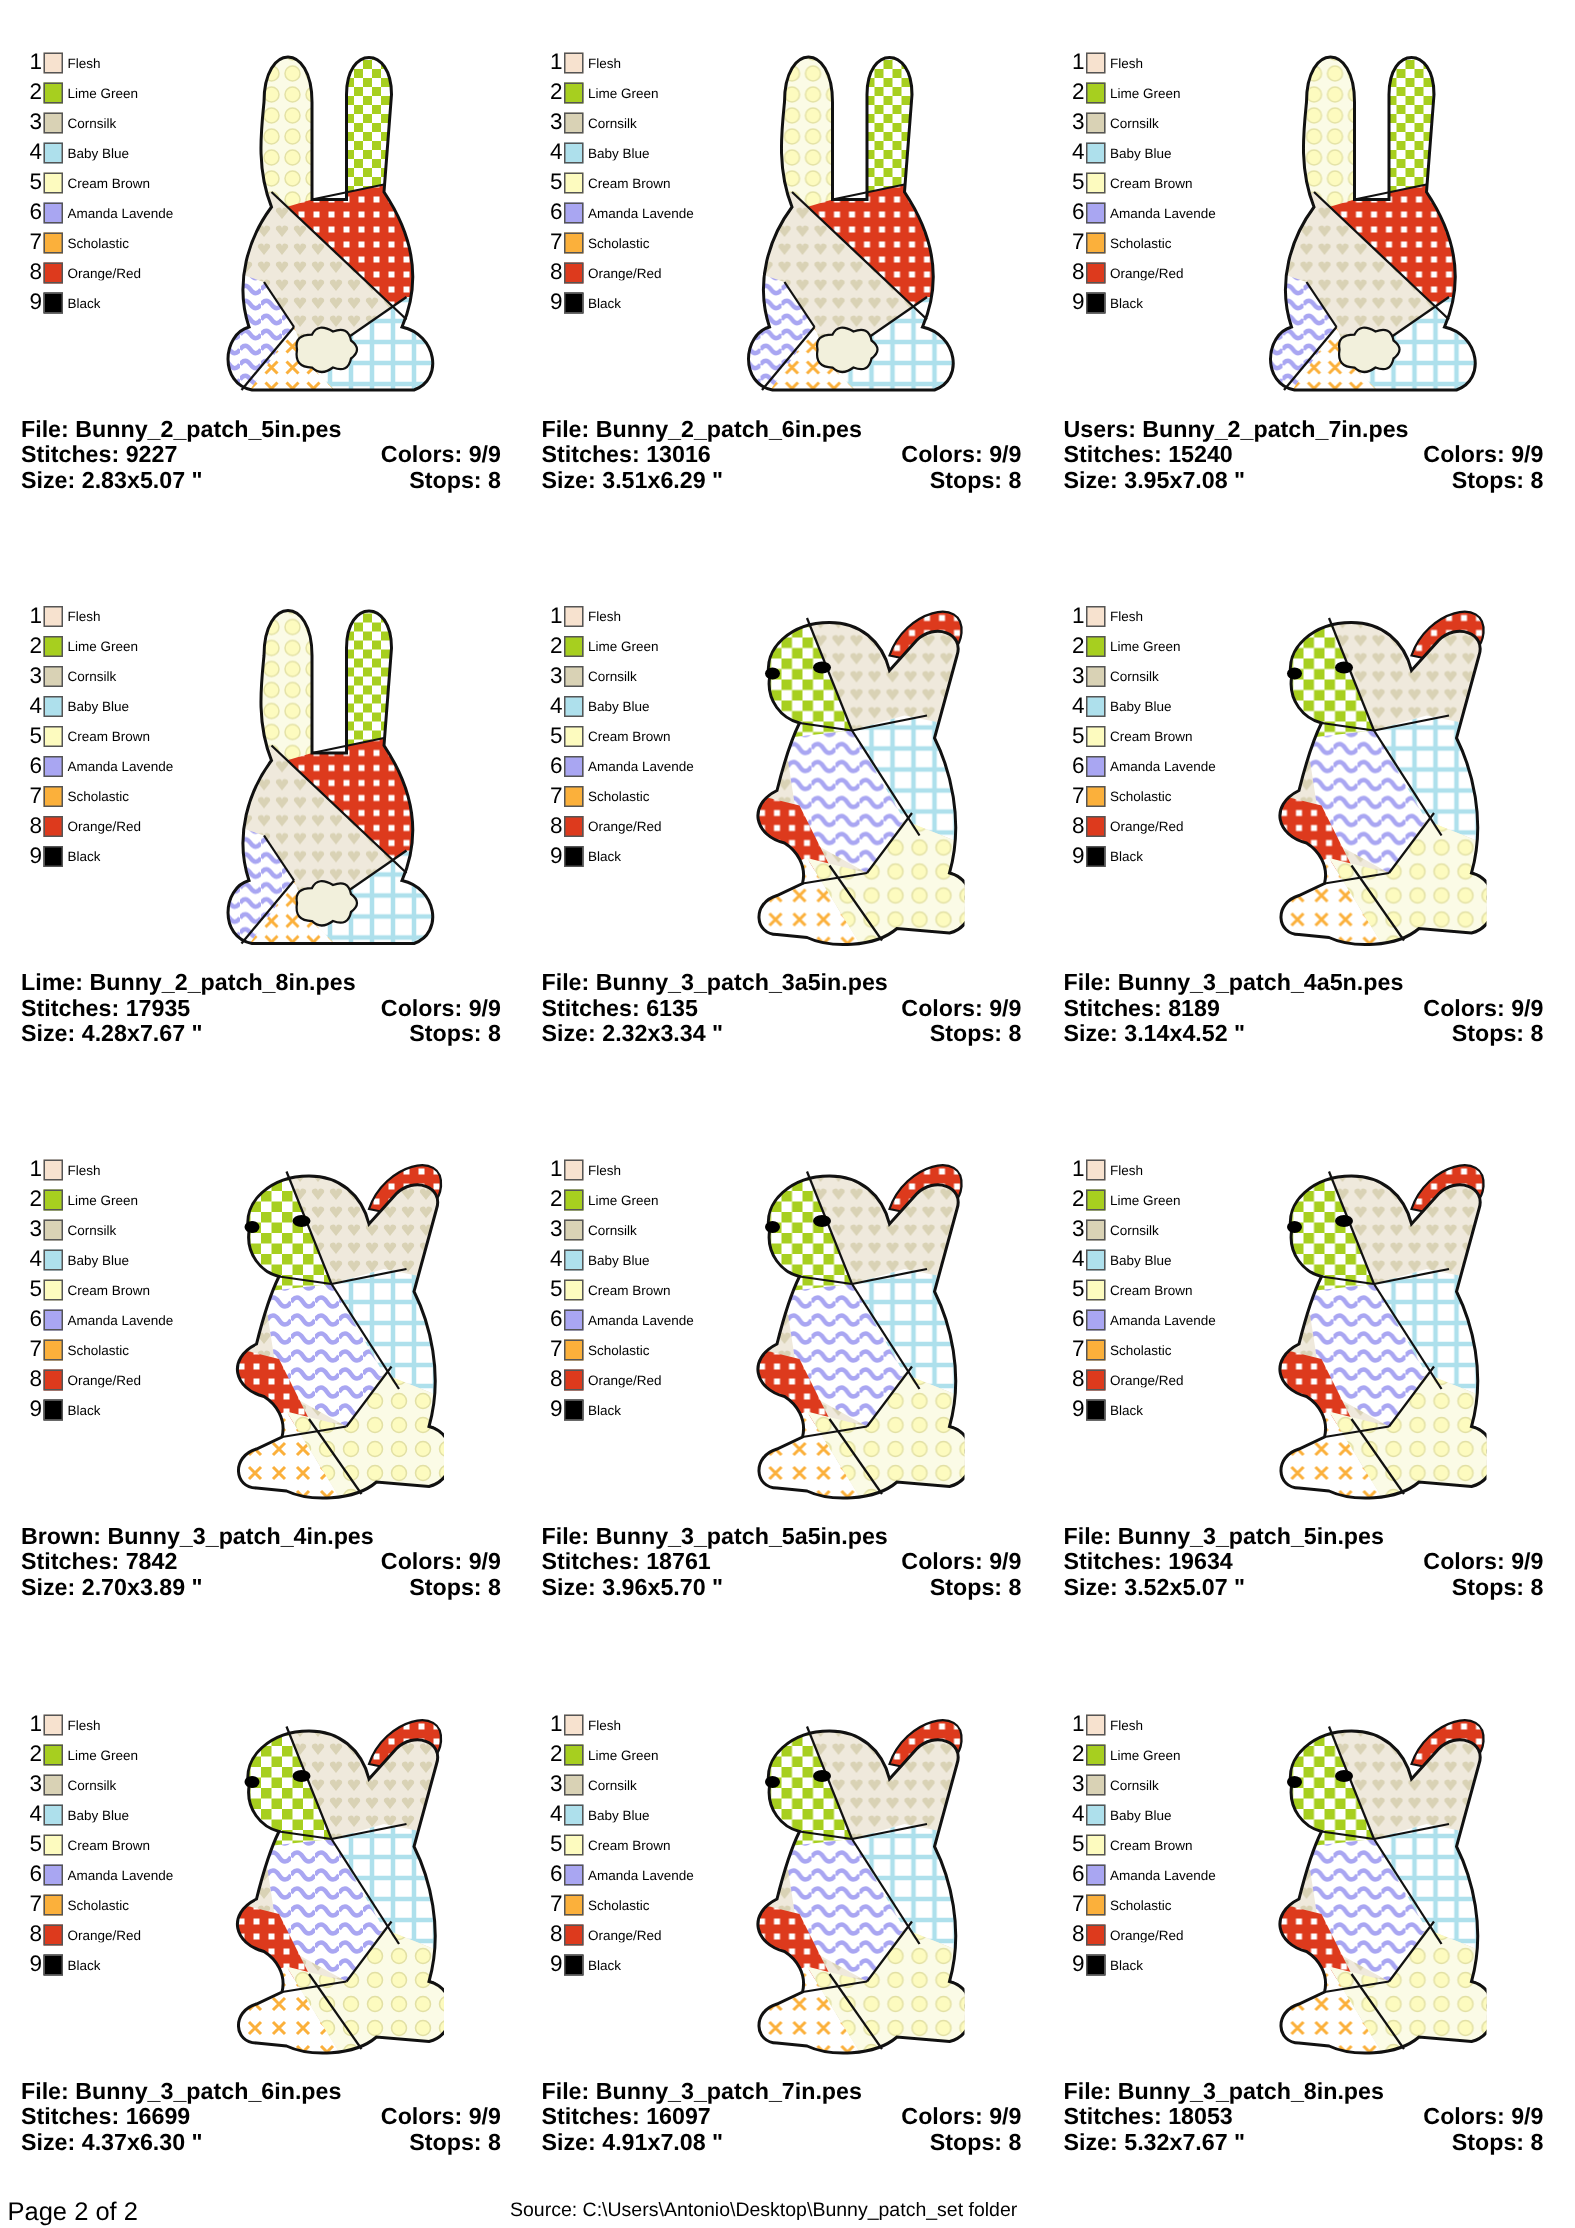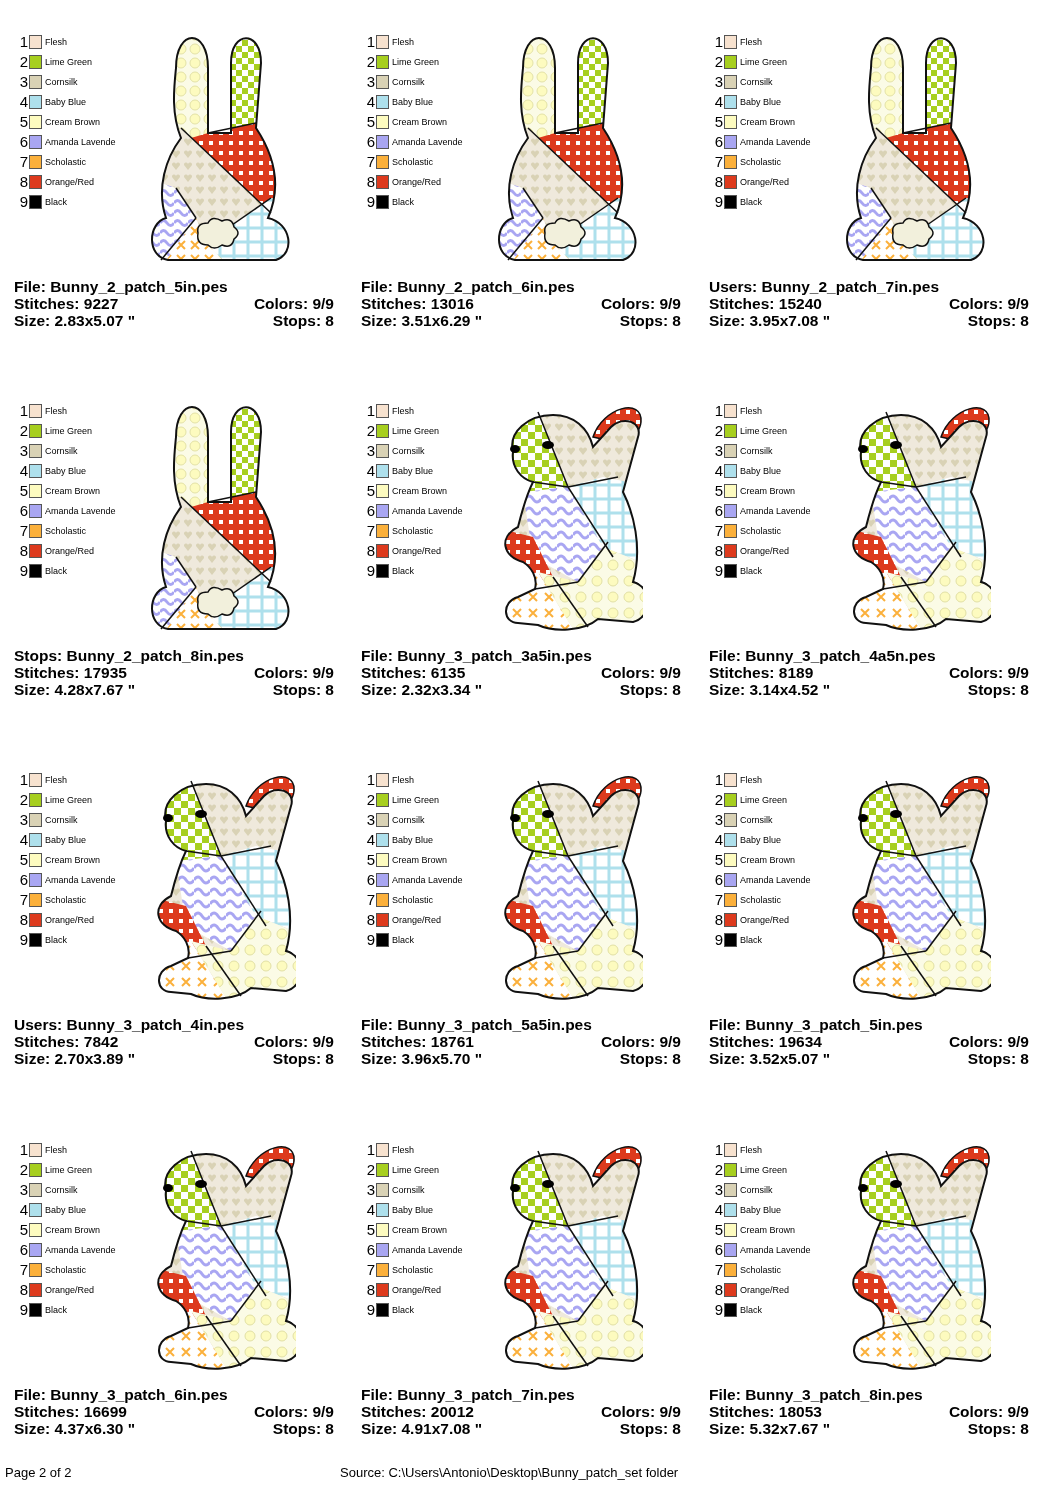--- a/index.html
+++ b/index.html
@@ -7,21 +7,21 @@
   .grid { position: absolute; left: 0; top: 0; width: 1050px; }
   .cell { position: absolute; width: 340px; height: 340px; }
   .legend { position: absolute; left: 6px; top: 4px; width: 120px; }
   .legend-row { display: flex; align-items: center; height: 20px; }
   .legend-num { width: 12px; font-size: 15px; text-align: right; margin-right: 1px; line-height: 20px; }
   .swatch { width: 13px; height: 14px; border: 1px solid #555; box-sizing: border-box; margin-right: 3px; }
   .legend-name { font-size: 9px; white-space: nowrap; overflow: hidden; max-width: 80px; }
   .art { position: absolute; left: 136px; top: 0; width: 150px; height: 240px; }
   .info { position: absolute; left: 4px; top: 250px; width: 320px; font-weight: bold; font-size: 15.5px; line-height: 17px; }
   .info-row { display: flex; justify-content: space-between; }
-  .footer-page { position: absolute; left: 5px; top: 1465px; font-size: 13px; }
+  .footer-page { position: absolute; left: 5px; top: 1465px; font-size: 17px; }
   .footer-source { position: absolute; left: 340px; top: 1465px; font-size: 13px; }
 </style>
 </head>
 <body>
 
 <div class="grid" id="grid">
     <div class="cell" style="left: 10px; top: 28px;">
     <div class="legend">
         <div class="legend-row">
           <span class="legend-num">1</span>
@@ -471,21 +471,21 @@
     <line x1="35" y1="100" x2="125" y2="185"></line>
     <line x1="30" y1="160" x2="50" y2="190"></line>
     <line x1="50" y1="190" x2="15" y2="232"></line>
     <line x1="60" y1="215" x2="125" y2="170"></line>
   </g>
   <g>
     <path d="M52,205 q-2,-10 10,-10 q4,-8 14,-2 q10,-4 12,6 q8,6 0,12 q-2,10 -12,6 q-8,6 -14,0 q-12,0 -10,-12 Z" fill="#f2f0dc" stroke="#111" stroke-width="1.5"></path>
   </g>
 </svg></div>
     <div class="info">
-      <div class="f-file">Stops: Bunny_2_patch_8in.pes</div>
+      <div class="f-file">Lime: Bunny_2_patch_8in.pes</div>
       <div class="info-row">
         <span class="f-stitches">Stitches: 17935</span>
         <span class="f-colors">Colors: 9/9</span>
       </div>
       <div class="info-row">
         <span class="f-size">Size: 4.28x7.67 "</span>
         <span class="f-stops">Stops: 8</span>
       </div>
     </div>
   </div>
@@ -831,21 +831,21 @@
     <line x1="75" y1="90" x2="125" y2="80"></line>
     <line x1="75" y1="90" x2="120" y2="160"></line>
     <line x1="42" y1="192" x2="85" y2="185"></line>
     <line x1="60" y1="180" x2="95" y2="230"></line>
     <line x1="85" y1="185" x2="115" y2="145"></line>
   </g>
   <ellipse cx="22" cy="52" rx="5" ry="4" fill="#000"></ellipse>
   <ellipse cx="55" cy="48" rx="6" ry="4" fill="#000"></ellipse>
 </svg></div>
     <div class="info">
-      <div class="f-file">Users: Bunny_3_patch_4in.pes</div>
+      <div class="f-file">Brown: Bunny_3_patch_4in.pes</div>
       <div class="info-row">
         <span class="f-stitches">Stitches: 7842</span>
         <span class="f-colors">Colors: 9/9</span>
       </div>
       <div class="info-row">
         <span class="f-size">Size: 2.70x3.89 "</span>
         <span class="f-stops">Stops: 8</span>
       </div>
     </div>
   </div>
@@ -1313,21 +1313,21 @@
     <line x1="42" y1="192" x2="85" y2="185"></line>
     <line x1="60" y1="180" x2="95" y2="230"></line>
     <line x1="85" y1="185" x2="115" y2="145"></line>
   </g>
   <ellipse cx="22" cy="52" rx="5" ry="4" fill="#000"></ellipse>
   <ellipse cx="55" cy="48" rx="6" ry="4" fill="#000"></ellipse>
 </svg></div>
     <div class="info">
       <div class="f-file">File: Bunny_3_patch_7in.pes</div>
       <div class="info-row">
-        <span class="f-stitches">Stitches: 20012</span>
+        <span class="f-stitches">Stitches: 16097</span>
         <span class="f-colors">Colors: 9/9</span>
       </div>
       <div class="info-row">
         <span class="f-size">Size: 4.91x7.08 "</span>
         <span class="f-stops">Stops: 8</span>
       </div>
     </div>
   </div>
     <div class="cell" style="left: 705px; top: 1136px;">
     <div class="legend">

